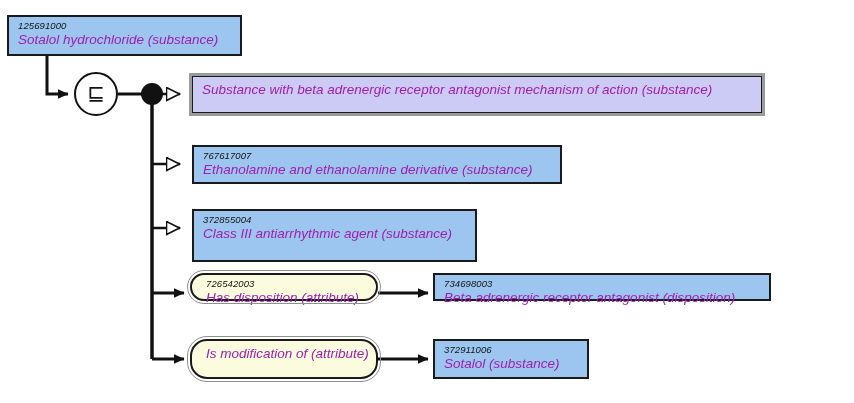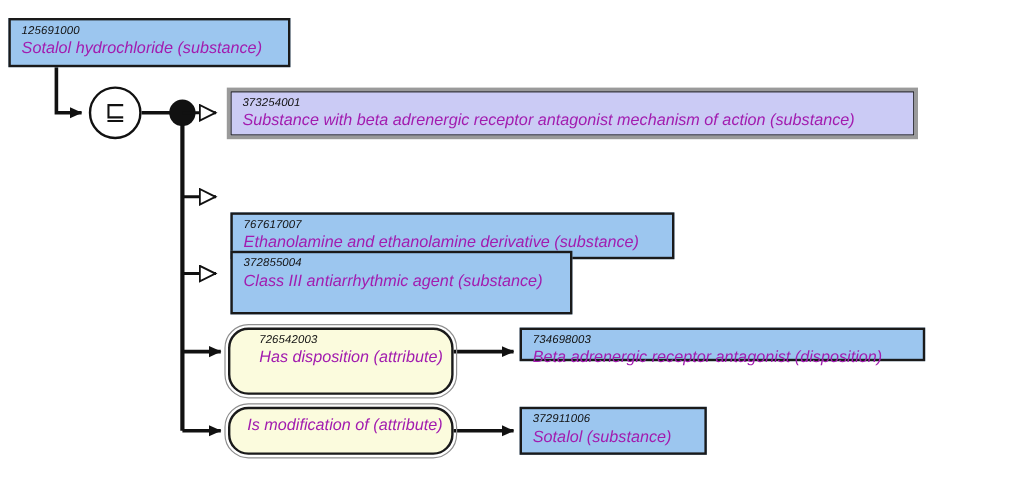--- a/index.html
+++ b/index.html
@@ -124,35 +124,34 @@
   <div class="node concept" style="left:7px; top:15px; width:235px; height:41px;">
     <div class="sctid">125691000</div>
     <div class="term">Sotalol hydrochloride (substance)</div>
   </div>
 
   <div class="isa-circle" style="left:74px; top:72px;">
     <span class="glyph">⊑</span>
   </div>
 
   <div class="node focus" style="left:192px; top:76px; width:570px; height:37px;">
-    <div class="sctid">373254001</div>
     <div class="term">Substance with beta adrenergic receptor antagonist mechanism of action (substance)</div>
   </div>
 
-  <div class="node concept" style="left:192px; top:145px; width:370px; height:39px;margin-top:32px;">
+  <div class="node concept" style="left:192px; top:145px; width:370px; height:39px;">
     <div class="sctid">767617007</div>
     <div class="term">Ethanolamine and ethanolamine derivative (substance)</div>
   </div>
 
   <div class="node concept" style="left:192px; top:209px; width:285px; height:53px;">
     <div class="sctid">372855004</div>
     <div class="term">Class III antiarrhythmic agent (substance)</div>
   </div>
 
-  <div class="node attribute" style="left:190px; top:273px; width:188px; height:56px; padding-left:24px;">
+  <div class="node attribute" style="left:190px; top:273px; width:188px; height:28px; padding-left:14px;">
     <div class="sctid">726542003</div>
     <div class="term">Has disposition (attribute)</div>
   </div>
 
   <div class="node concept" style="left:433px; top:273px; width:338px; height:28px;">
     <div class="sctid">734698003</div>
     <div class="term">Beta adrenergic receptor antagonist (disposition)</div>
   </div>
 
   <div class="node attribute" style="left:190px; top:339px; width:188px; height:40px; padding-left:14px;">

